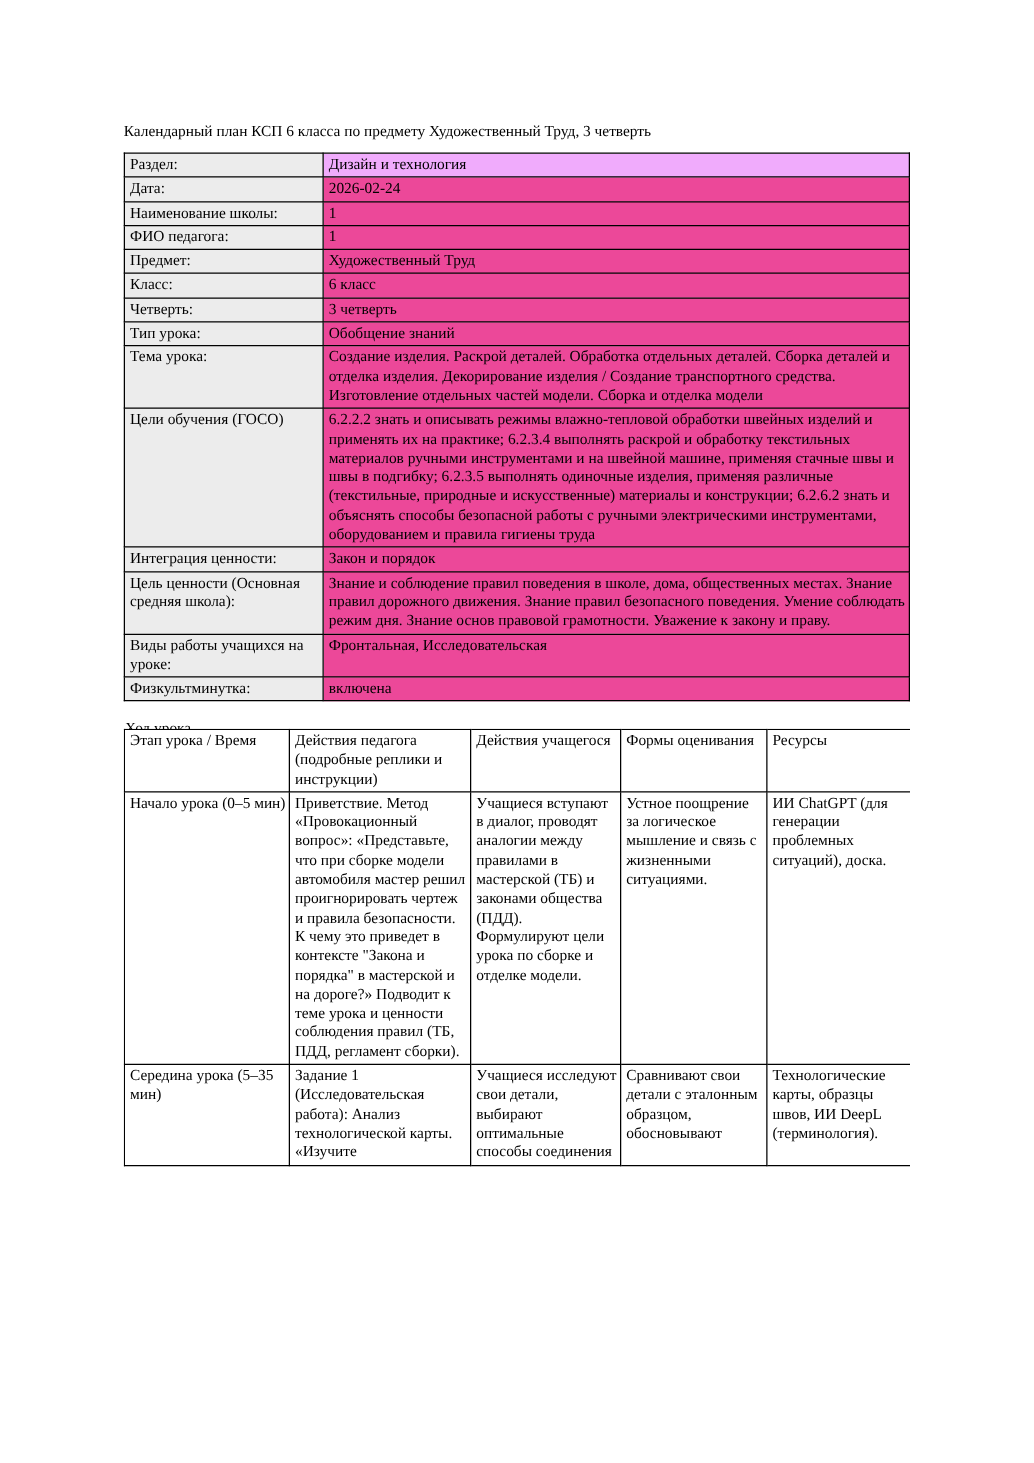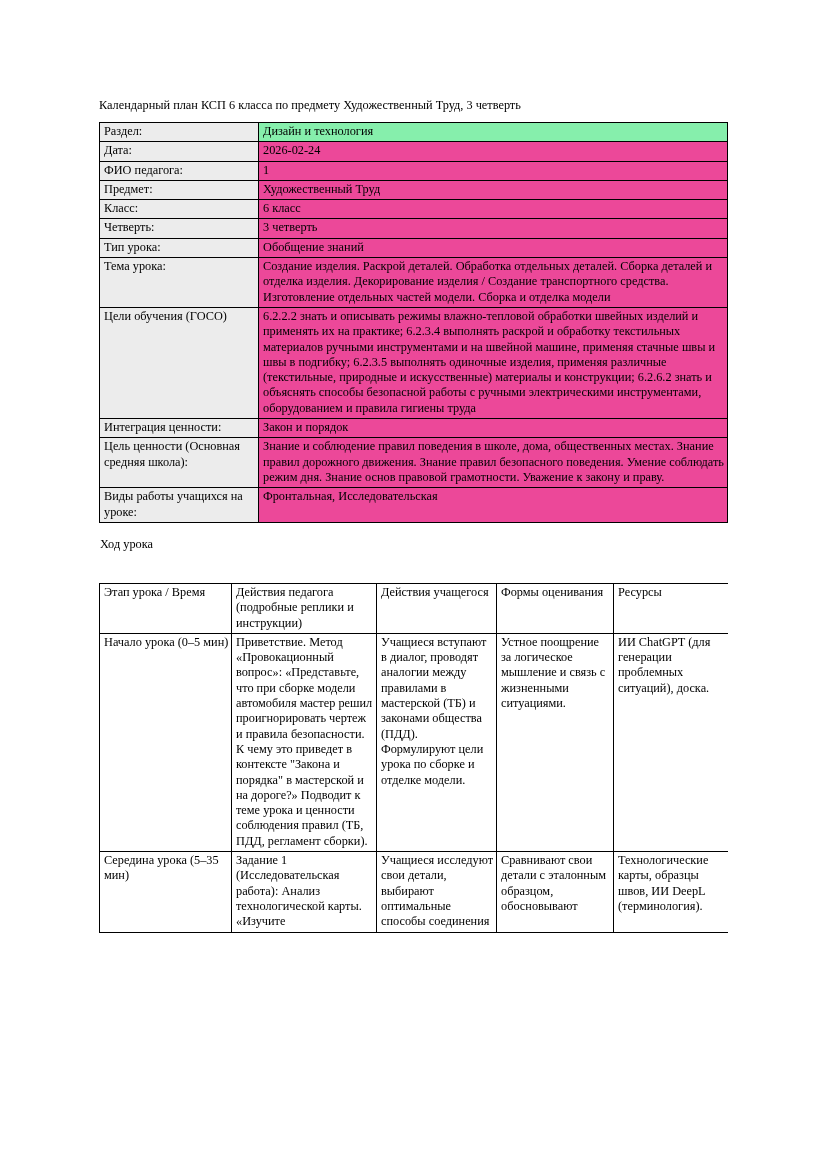--- a/index.html
+++ b/index.html
@@ -53,21 +53,21 @@
   }
   
   .info-table td.label {
     background: #ececec;
     width: 151px;
   }
   .info-table td.value {
     background: #ec4899;
   }
   .info-table tr.first td.value {
-    background: #86efac;
+    background: #f0abfc;
   }
   .subhead {
     font-size: 12.3px;
     line-height: 15px;
     margin: 14px 0 5px 1px;
   }
   
   .flow-table th {
     background: #ffffff;
   }
@@ -102,20 +102,24 @@
       <tbody>
         <tr class="first">
           <td class="label">Раздел:</td>
           <td class="value">Дизайн и технология</td>
         </tr>
         <tr>
           <td class="label">Дата:</td>
           <td class="value">2026-02-24</td>
         </tr>
         <tr>
+          <td class="label">Наименование школы:</td>
+          <td class="value">1</td>
+        </tr>
+        <tr>
           <td class="label">ФИО педагога:</td>
           <td class="value">1</td>
         </tr>
         <tr>
           <td class="label">Предмет:</td>
           <td class="value">Художественный Труд</td>
         </tr>
         <tr>
           <td class="label">Класс:</td>
           <td class="value">6 класс</td>
@@ -140,20 +144,24 @@
           <td class="label">Интеграция ценности:</td>
           <td class="value">Закон и порядок</td>
         </tr>
         <tr>
           <td class="label">Цель ценности (Основная средняя школа):</td>
           <td class="value">Знание и соблюдение правил поведения в школе, дома, общественных местах. Знание правил дорожного движения. Знание правил безопасного поведения. Умение соблюдать режим дня. Знание основ правовой грамотности. Уважение к закону и праву.</td>
         </tr>
         <tr>
           <td class="label">Виды работы учащихся на уроке:</td>
           <td class="value">Фронтальная, Исследовательская</td>
+        </tr>
+        <tr>
+          <td class="label">Физкультминутка:</td>
+          <td class="value">включена</td>
         </tr>
       </tbody>
     </table>
 
     <p class="subhead">Ход урока</p>
 
   </div>
 
   <div class="clip-wrap">
     <table class="flow-table">

